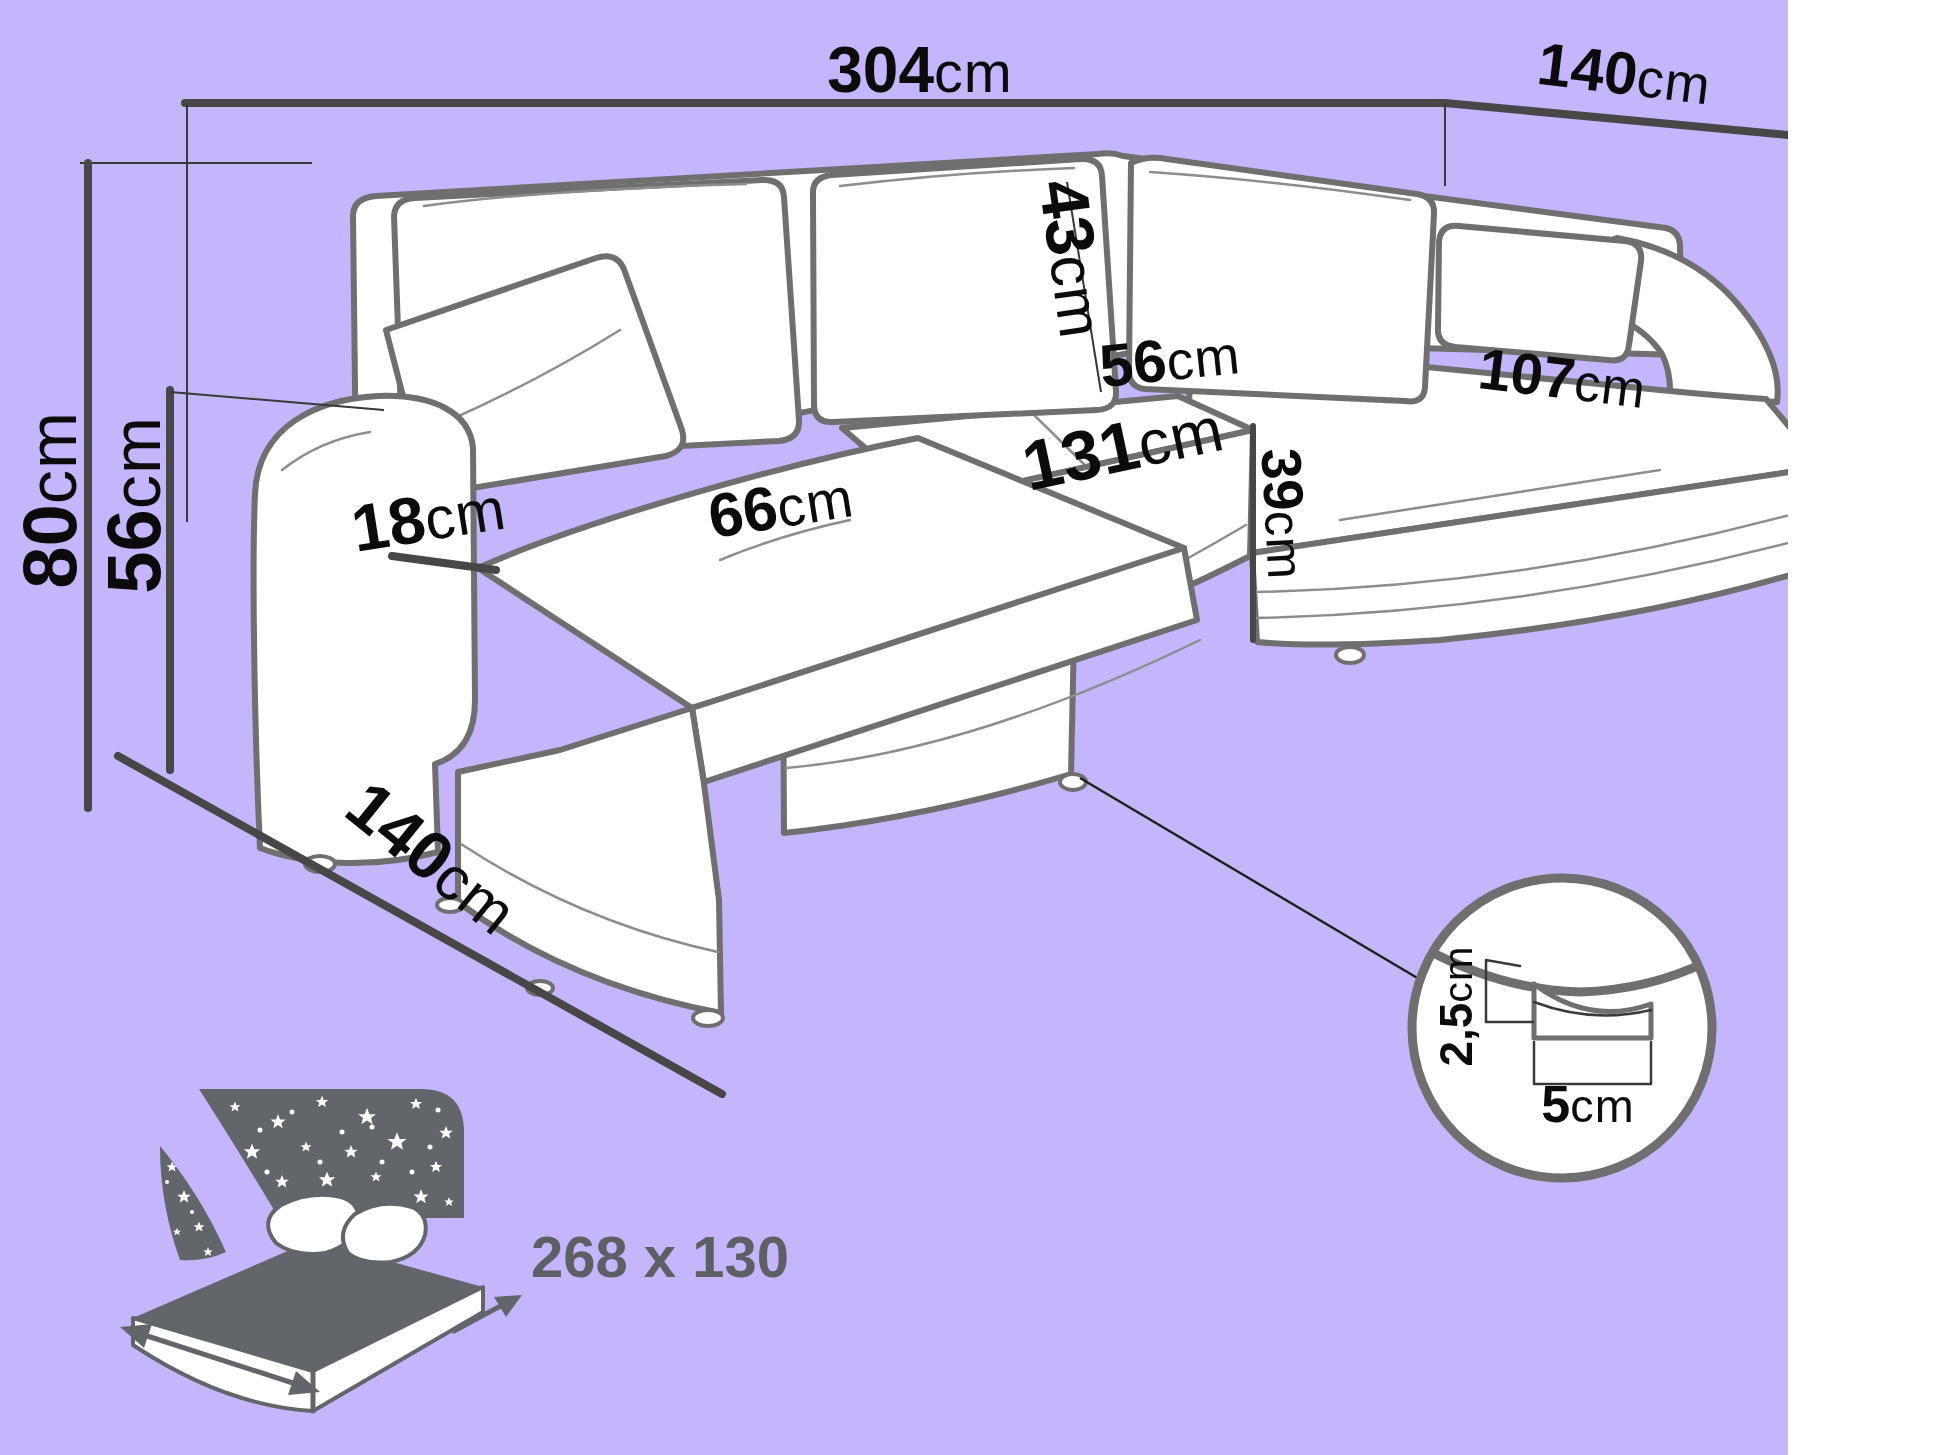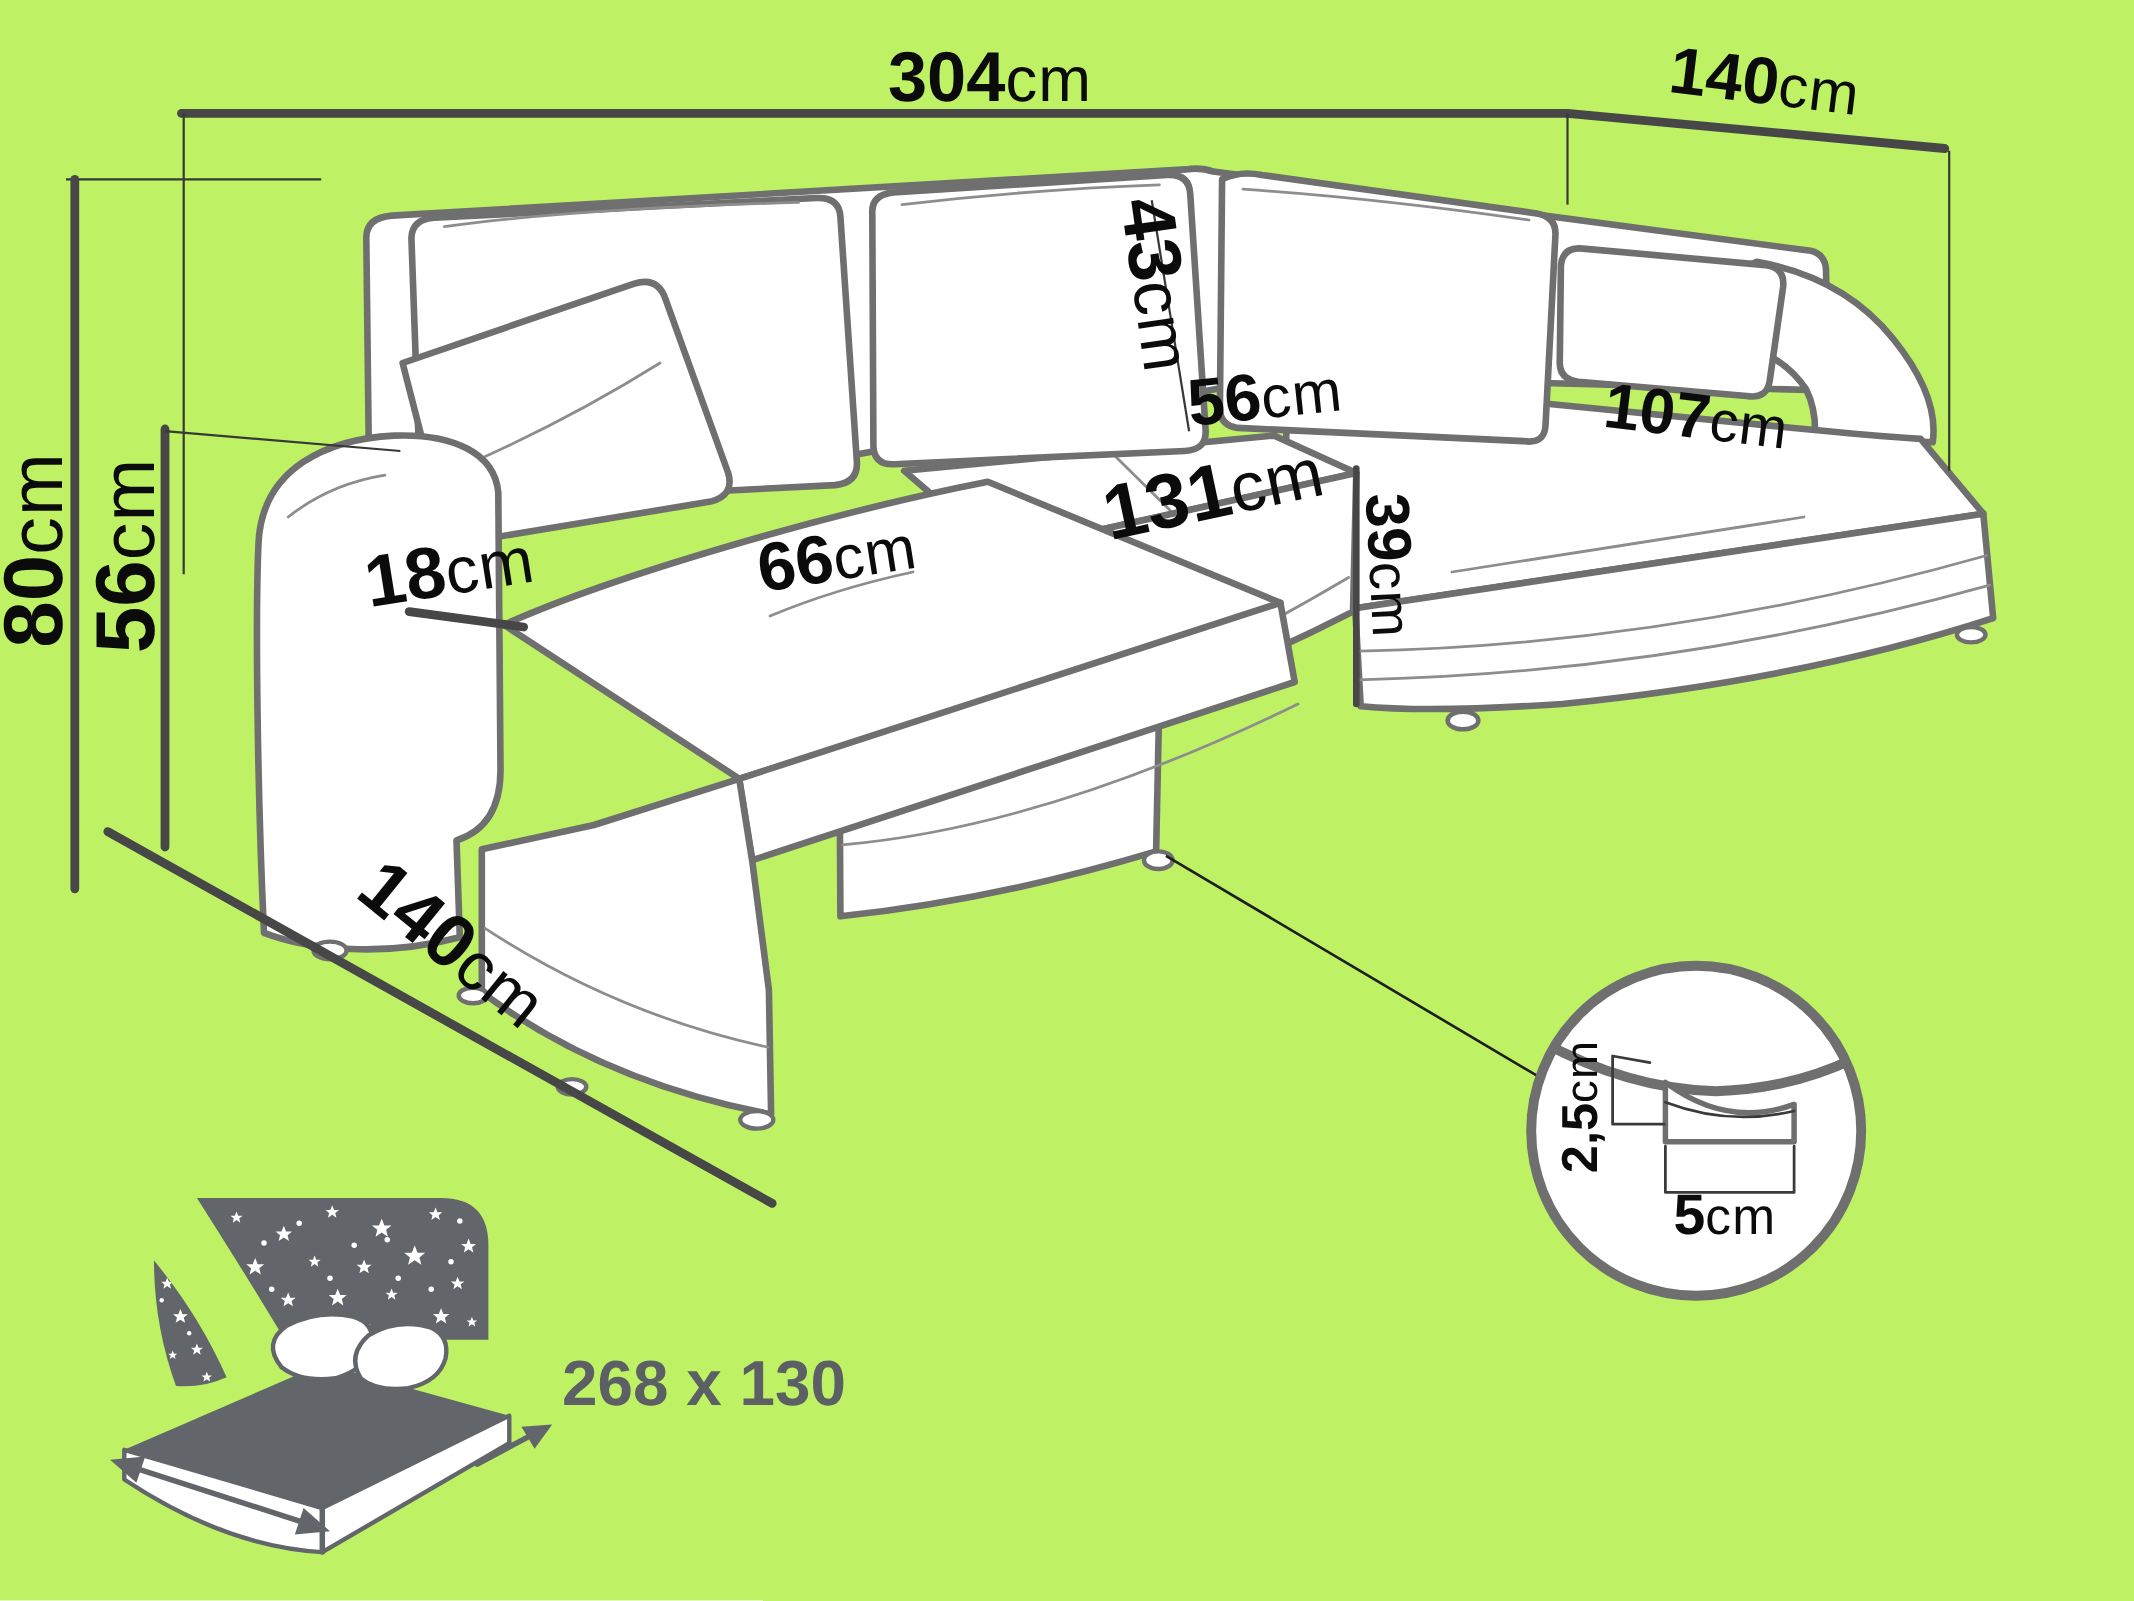--- a/index.html
+++ b/index.html
@@ -1,16 +1,16 @@
 <!DOCTYPE html>
 <html><head>
 <meta charset="utf-8">
 <style>
   html,body { margin:0; padding:0; background:#ffffff; }
-  #stage { position:relative; width:1940px; height:1455px; background:#bef264; overflow:hidden; }
+  #stage { position:relative; width:1768px; height:1455px; background:#c4b5fd; overflow:hidden;padding-left:20px; }
   svg text { font-family:"Liberation Sans", sans-serif; fill:#0b0b0b; }
   .num  { font-weight:700; }
   .unit { font-weight:400; font-size:0.9em; letter-spacing:1px; }
   .bedsize { font-weight:700; fill:#5c6064; }
 
   .s-main  { fill:#ffffff; stroke:#6f6f6f; stroke-width:6; stroke-linejoin:round; stroke-linecap:round; }
   .s-main2 { fill:#ffffff; stroke:#6f6f6f; stroke-width:5; stroke-linejoin:round; stroke-linecap:round; }
   .thin    { fill:none; stroke:#8d8d8d; stroke-width:2.5; stroke-linecap:round; }
   .dimL    { stroke:#474747; stroke-width:8; fill:none; stroke-linecap:round; }
   .dimM    { stroke:#474747; stroke-width:6; fill:none; stroke-linecap:round; }

